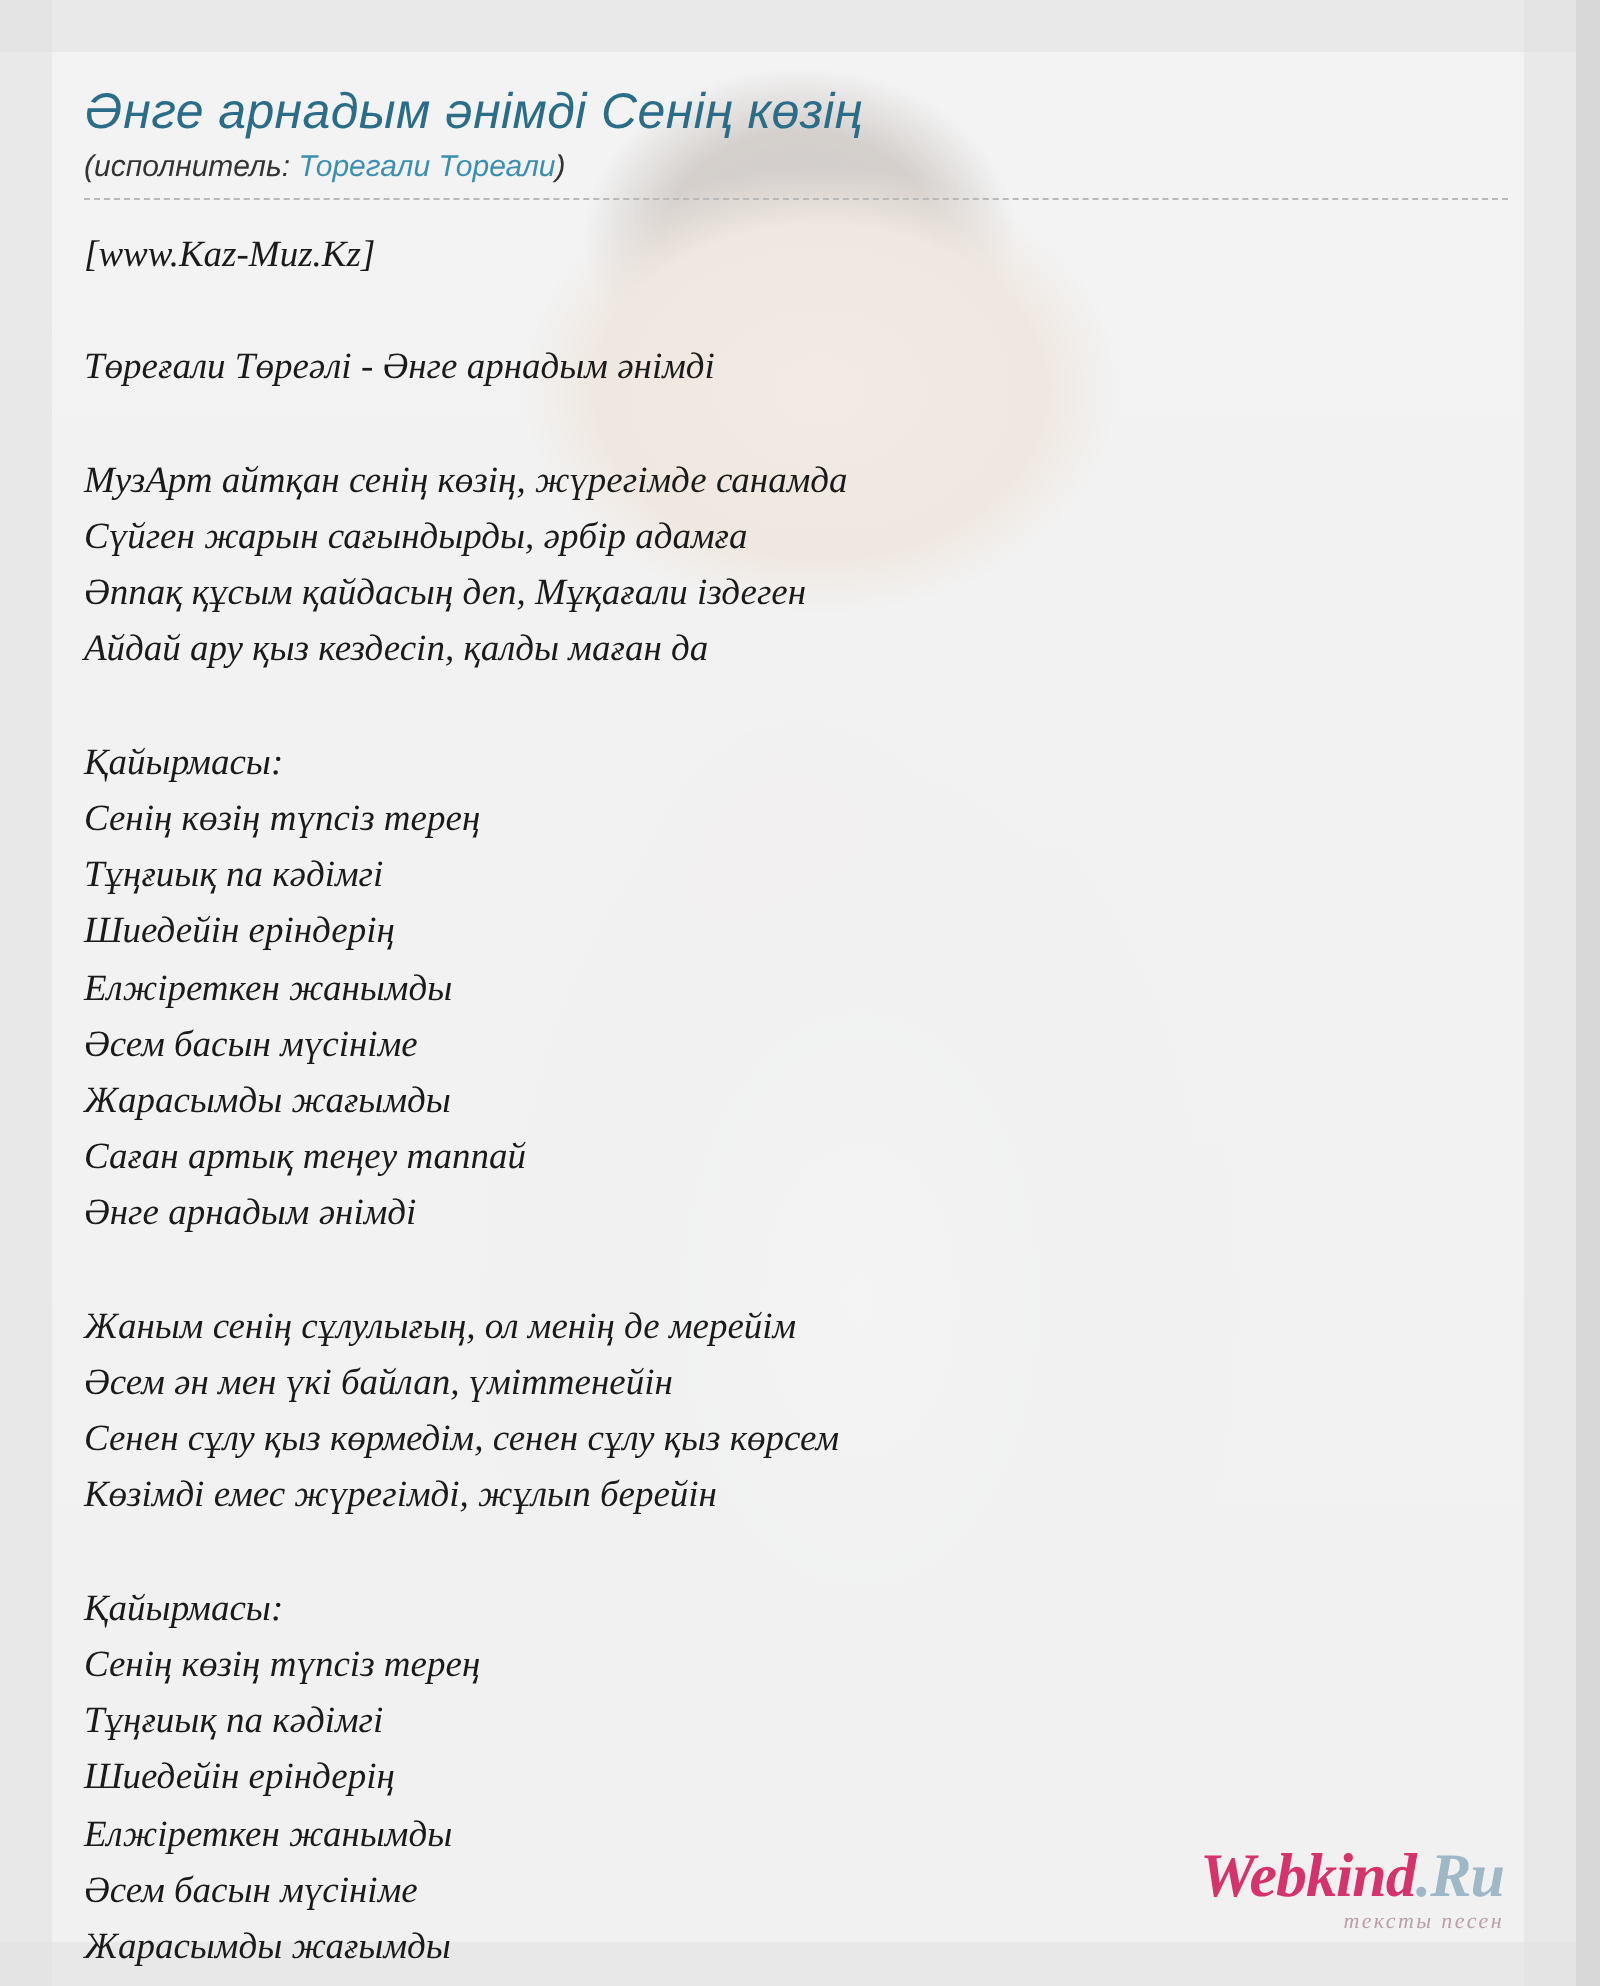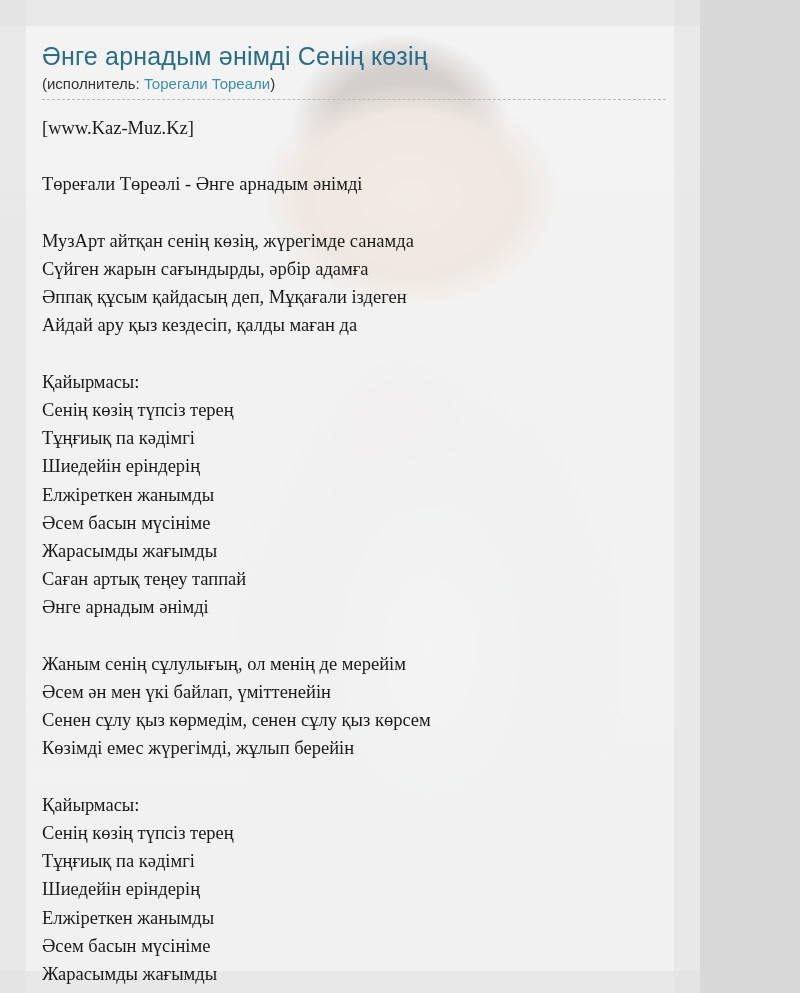--- a/index.html
+++ b/index.html
@@ -8,24 +8,25 @@
   }
   body {
     width: 800px;
     height: 993px;
     background: #d8d8d8;
     font-family: "Liberation Serif", serif;
     overflow: hidden;
   }
   .page {
     position: relative;
-    width: 700px;
+    width: 788px;
     height: 993px;
     background: #e9e9e9;
     overflow: hidden;
+    font-style: italic;
   }
   
   .photo-bg {
     position: absolute;
     inset: 0;
     background:
       radial-gradient(ellipse 200px 150px at 410px 195px, #e7c8a8 0%, #dcb694 55%, rgba(220,182,148,0) 75%),
       radial-gradient(ellipse 150px 120px at 400px 120px, #3a2a22 0%, #5a4232 45%, rgba(90,66,50,0) 72%),
       radial-gradient(ellipse 260px 420px at 430px 650px, #f2f2f4 0%, #e3e4e8 45%, rgba(227,228,232,0) 78%),
       radial-gradient(ellipse 120px 160px at 400px 470px, #e8aab4 0%, rgba(232,170,180,0) 70%),
@@ -148,13 +149,17 @@
 Шиедейін еріндерің
 Елжіреткен жанымды
 Әсем басын мүсініме
 Жарасымды жағымды
 Саған артық теңеу таппай
 Әнге арнадым әнімді
 
 [www.Kaz-Muz.Kz]</div>
   </div>
 
+  <div class="watermark">
+    <div class="wm-main"><span class="wm-web">Web</span><span class="wm-kind">kind</span><span class="wm-ru">.Ru</span></div>
+    <div class="wm-sub">тексты песен</div>
+  </div>
 </div>
 
 </body></html>

